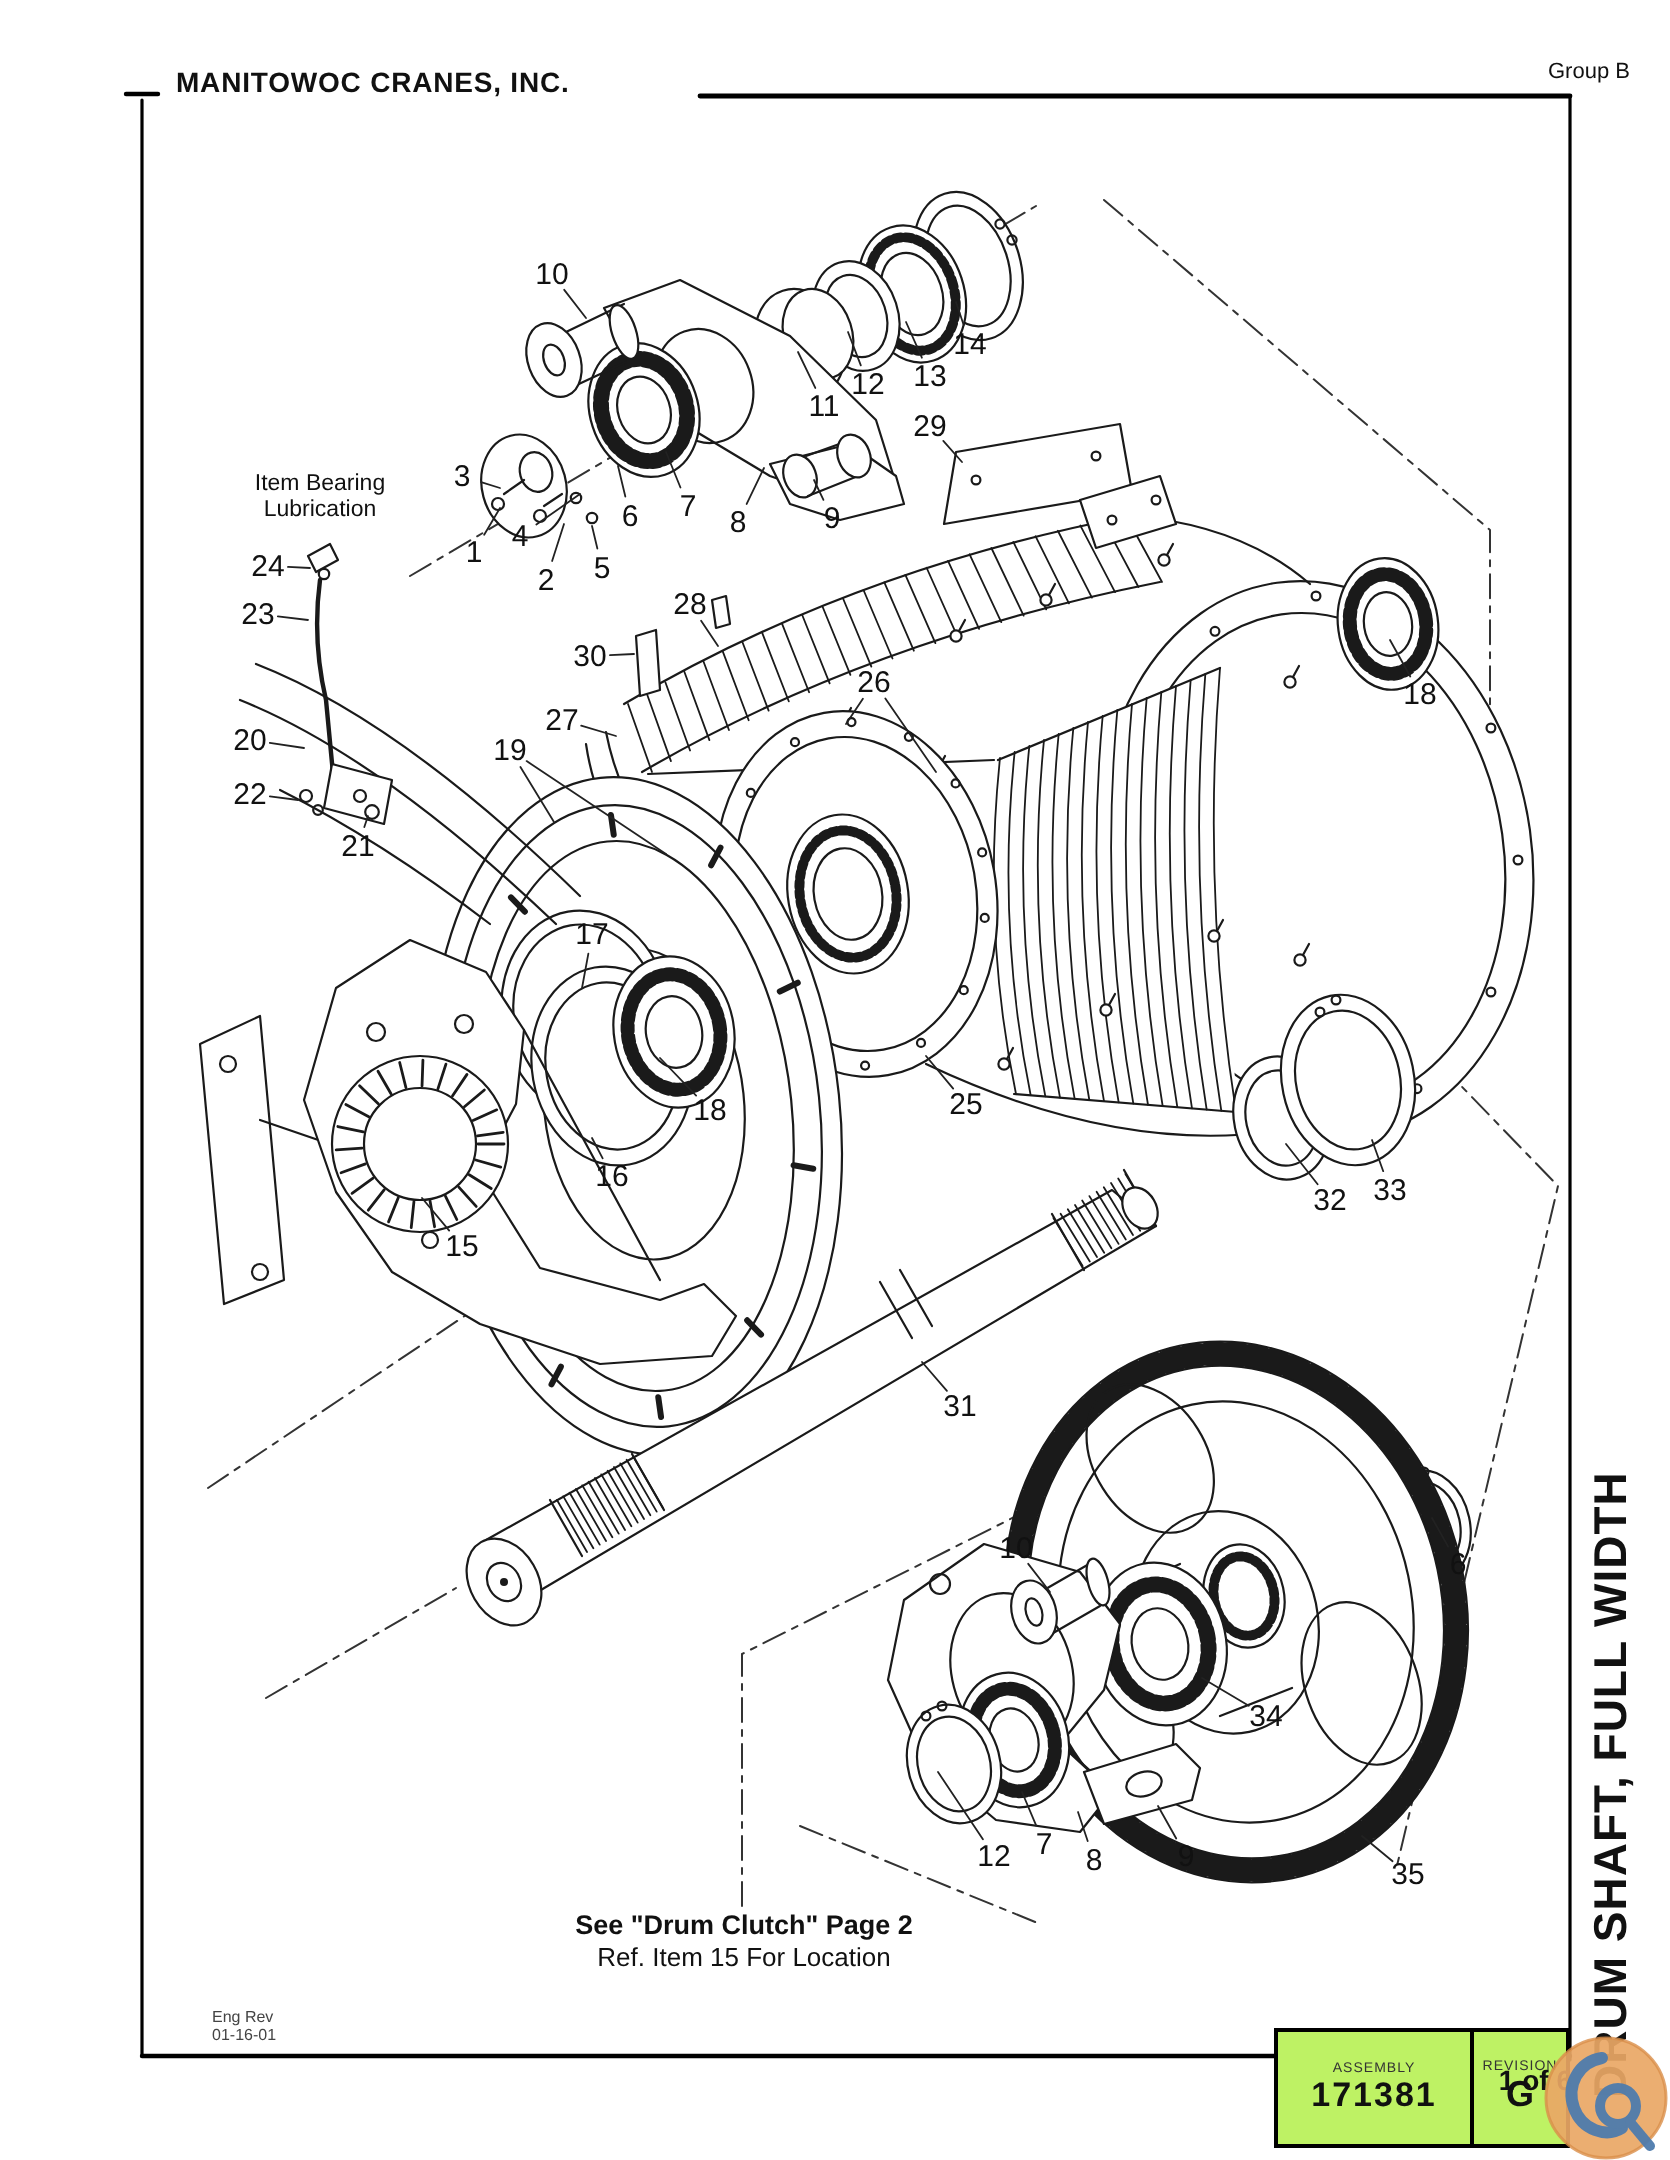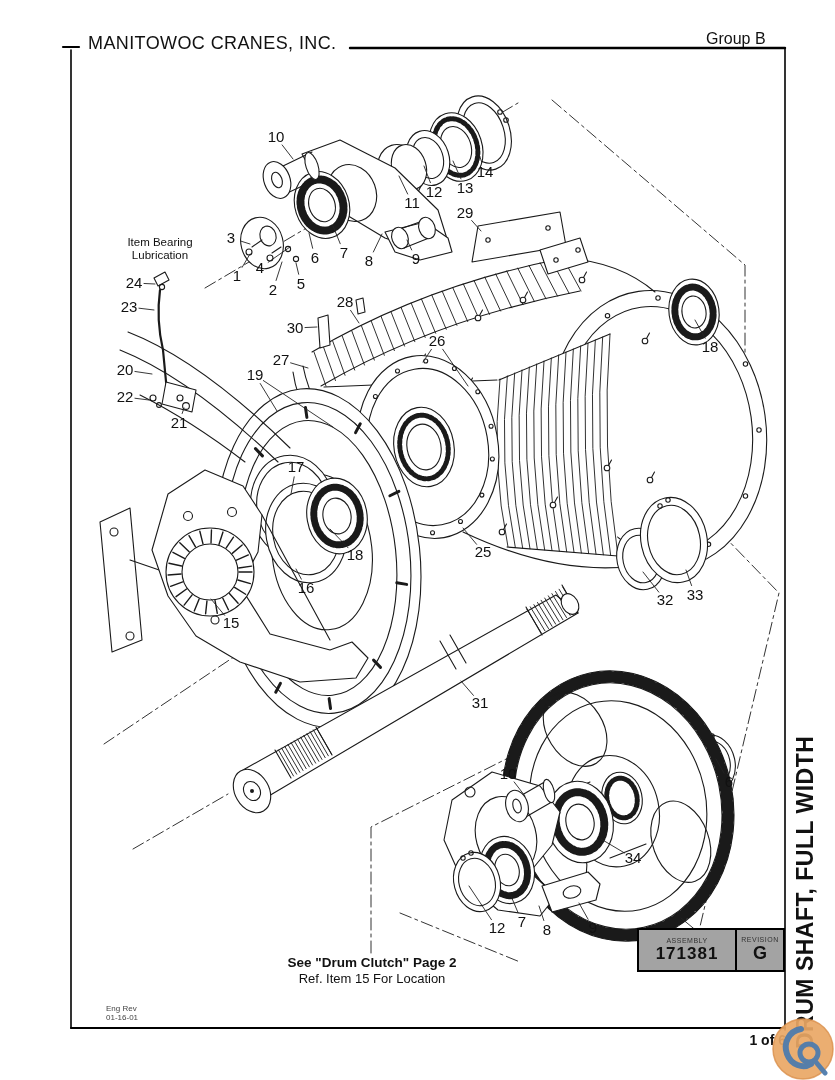--- a/index.html
+++ b/index.html
@@ -1,27 +1,27 @@
 <!DOCTYPE html>
 <html><head>
 <meta charset="utf-8">
 <style>
   html,body{margin:0;padding:0;background:#fff;}
   body{width:835px;height:1080px;position:relative;font-family:"Liberation Sans",sans-serif;color:#111;overflow:hidden;}
   .abs{position:absolute;}
-  #company{left:88px;top:33px;font-size:18px;font-weight:normal;letter-spacing:.4px;white-space:nowrap;}
-  #groupb{left:706px;top:30px;font-size:16px;}
+  #company{left:88px;top:33px;font-size:14px;font-weight:bold;letter-spacing:.4px;white-space:nowrap;}
+  #groupb{left:774px;top:30px;font-size:11px;}
   #lube-label{left:100px;top:236px;width:120px;text-align:center;font-size:11.5px;line-height:1.15;}
   #bottom-notes{left:250px;top:955px;width:244px;text-align:center;}
   #see-note{font-size:13.5px;font-weight:bold;}
   #ref-note{font-size:13px;margin-top:1px;}
   #engrev{left:74px;top:1004px;font-size:8px;line-height:1.15;color:#444;margin-left:32px;}
   #side-label{left:792px;top:1049px;transform:rotate(-90deg);transform-origin:0 0;font-size:23px;font-weight:bold;white-space:nowrap;letter-spacing:.5px;}
   #pageno{left:740px;top:1032px;width:46px;font-size:14px;font-weight:bold;text-align:right;}
-  #title-block{left:637px;top:928px;width:148px;height:44px;display:flex;border:2.4px solid #000;background:#a3a3a3;box-sizing:border-box;}
+  #title-block{left:637px;top:1014px;width:148px;height:60px;display:flex;border:2.4px solid #000;background:#bef264;box-sizing:border-box;}
   #title-block .cell{display:flex;flex-direction:column;align-items:center;justify-content:center;box-sizing:border-box;}
   #cell-assembly{width:98px;border-right:2.4px solid #000;}
   #cell-revision{flex:1;}
   .tb-label{font-size:7px;letter-spacing:.5px;color:#333;}
   #assembly-number{font-size:17px;font-weight:bold;letter-spacing:1px;}
   #revision-value{font-size:18px;font-weight:bold;}
   #logo{left:771px;top:1017px;width:64px;height:63px;}
   svg{position:absolute;left:0;top:0;}
   .callout{font-size:15px;fill:#111;}
 </style>

